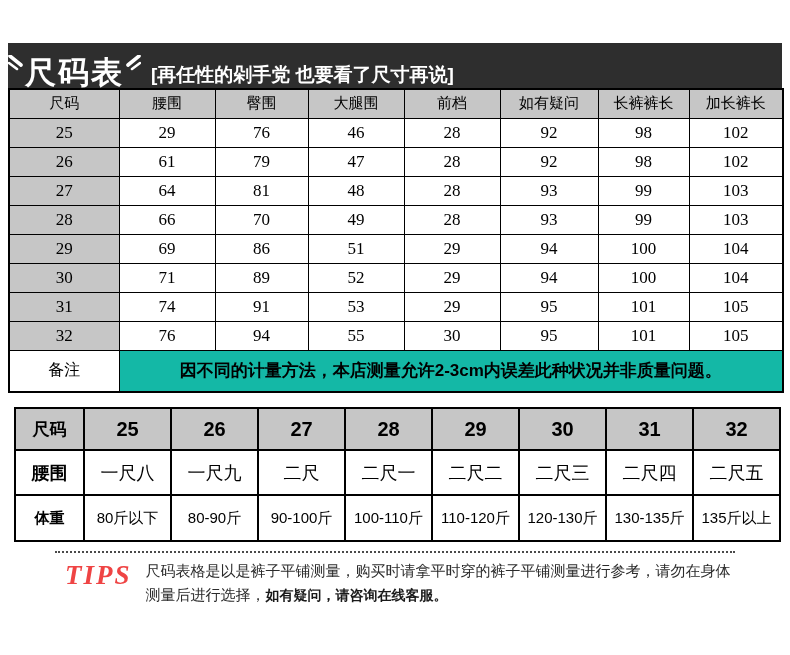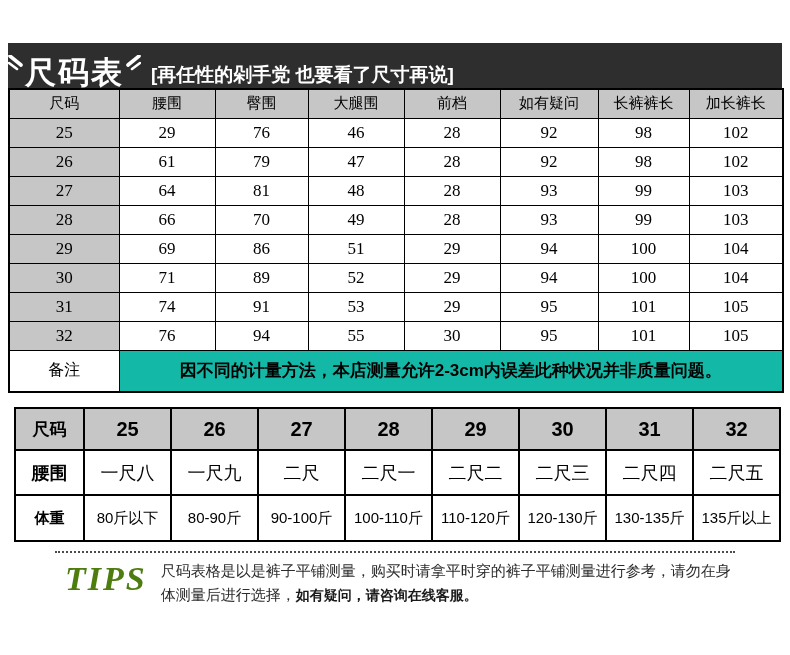--- a/index.html
+++ b/index.html
@@ -109,24 +109,24 @@
   .tips {
     margin: 9px 55px 0 55px;
     border-top: 2px dotted #4a4a4a;
     padding-top: 6px;
     display: flex;
     align-items: flex-start;
   }
   .tips-label {
     font-family: "Liberation Serif", serif;
     font-style: italic;
-    font-size: 34px;
+    font-size: 27px;
     font-weight: bold;
     letter-spacing: 2px;
-    color: #4d7c0f;
+    color: #ef4444;
     margin-left: 10px;
     line-height: 1;
     margin-top: 3px;
   }
   .tips-text {
     margin-left: 14px;
     width: 592px;
     font-size: 15px;
     line-height: 1.6;
     color: #2b2b2b;

